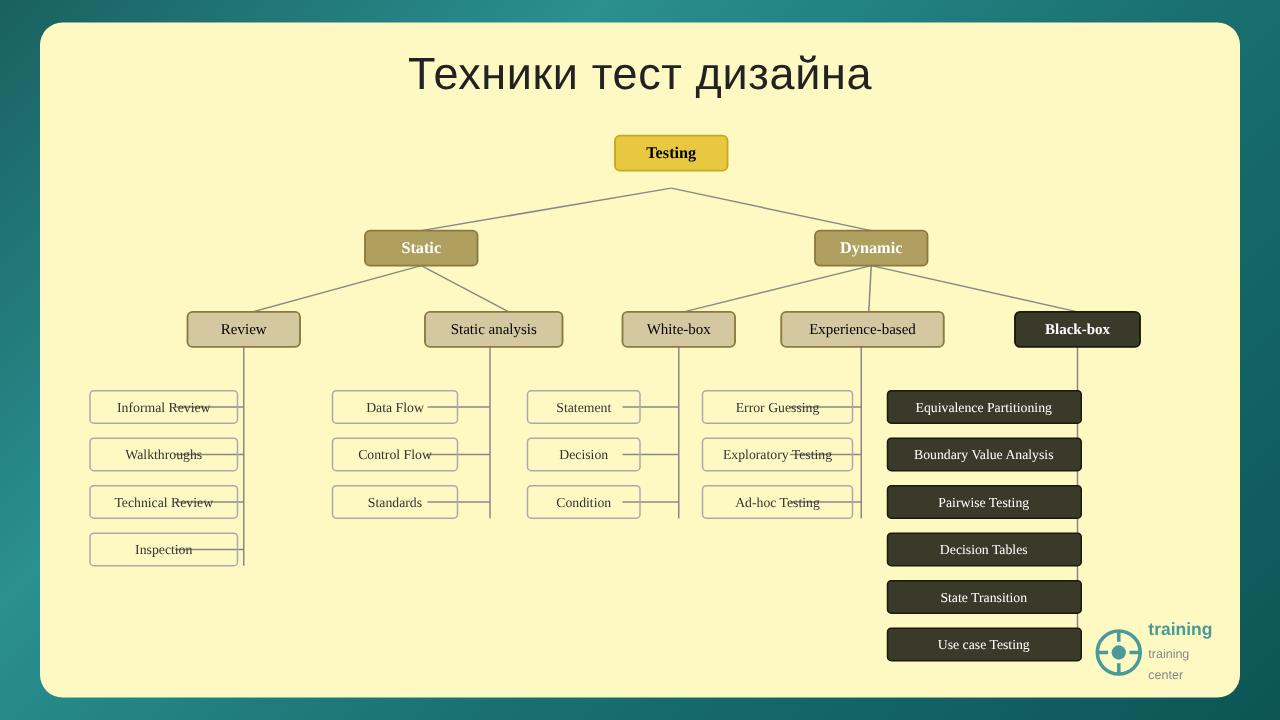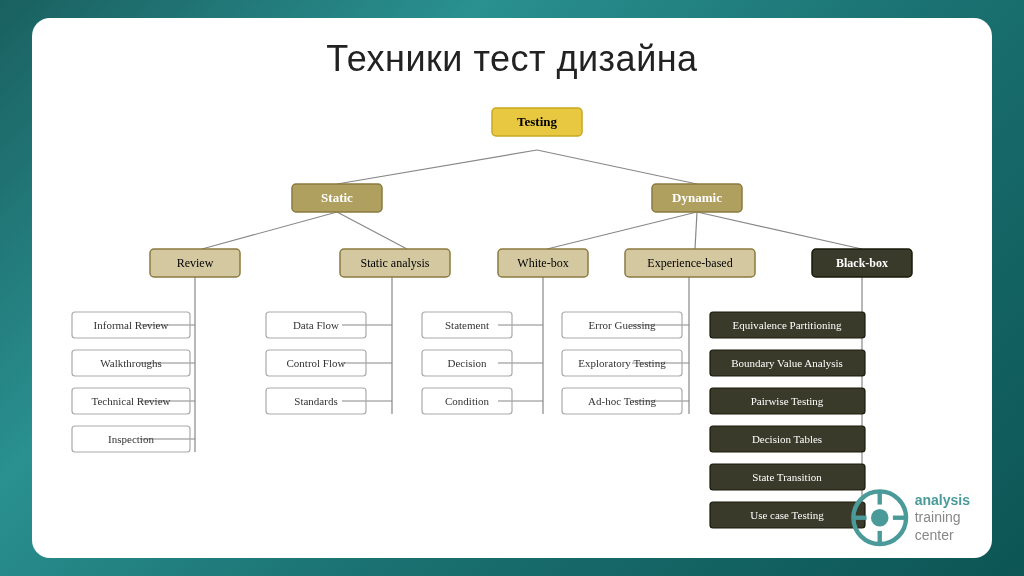--- a/index.html
+++ b/index.html
@@ -23,21 +23,21 @@
       background:
         linear-gradient(135deg, #1a6060 0%, #2a9090 30%, #1a7070 60%, #0d5555 100%);
       z-index: 0;
     }
 
     .slide-container {
       position: relative;
       z-index: 1;
       width: 960px;
       height: 540px;
-      background: #ffffff;
+      background: #fef9c3;
       border-radius: 18px;
       padding: 20px 30px 20px 30px;
       display: flex;
       flex-direction: column;
       align-items: center;
     }
 
     .slide-title {
       font-size: 36px;
       font-weight: 400;
@@ -195,17 +195,17 @@
   <div style="position:absolute;bottom:10px;right:22px;display:flex;align-items:center;gap:4px;">
     <svg width="28" height="28" viewBox="0 0 28 28">
       <circle cx="14" cy="14" r="12" fill="none" stroke="#4a9a9a" stroke-width="2"></circle>
       <circle cx="14" cy="14" r="4" fill="#4a9a9a"></circle>
       <line x1="14" y1="2" x2="14" y2="8" stroke="#4a9a9a" stroke-width="2"></line>
       <line x1="14" y1="20" x2="14" y2="26" stroke="#4a9a9a" stroke-width="2"></line>
       <line x1="2" y1="14" x2="8" y2="14" stroke="#4a9a9a" stroke-width="2"></line>
       <line x1="20" y1="14" x2="26" y2="14" stroke="#4a9a9a" stroke-width="2"></line>
     </svg>
     <div style="line-height:1.1;">
-      <span style="color:#4a9a9a;font-weight:bold;font-size:14px;">analysis</span><br>
-      <span style="color:#888;font-size:14px;">training center</span>
+      <span style="color:#4a9a9a;font-weight:bold;font-size:14px;">training</span><br>
+      <span style="color:#888;font-size:10px;">training center</span>
     </div>
   </div>
 </div>
 
 </body></html>

